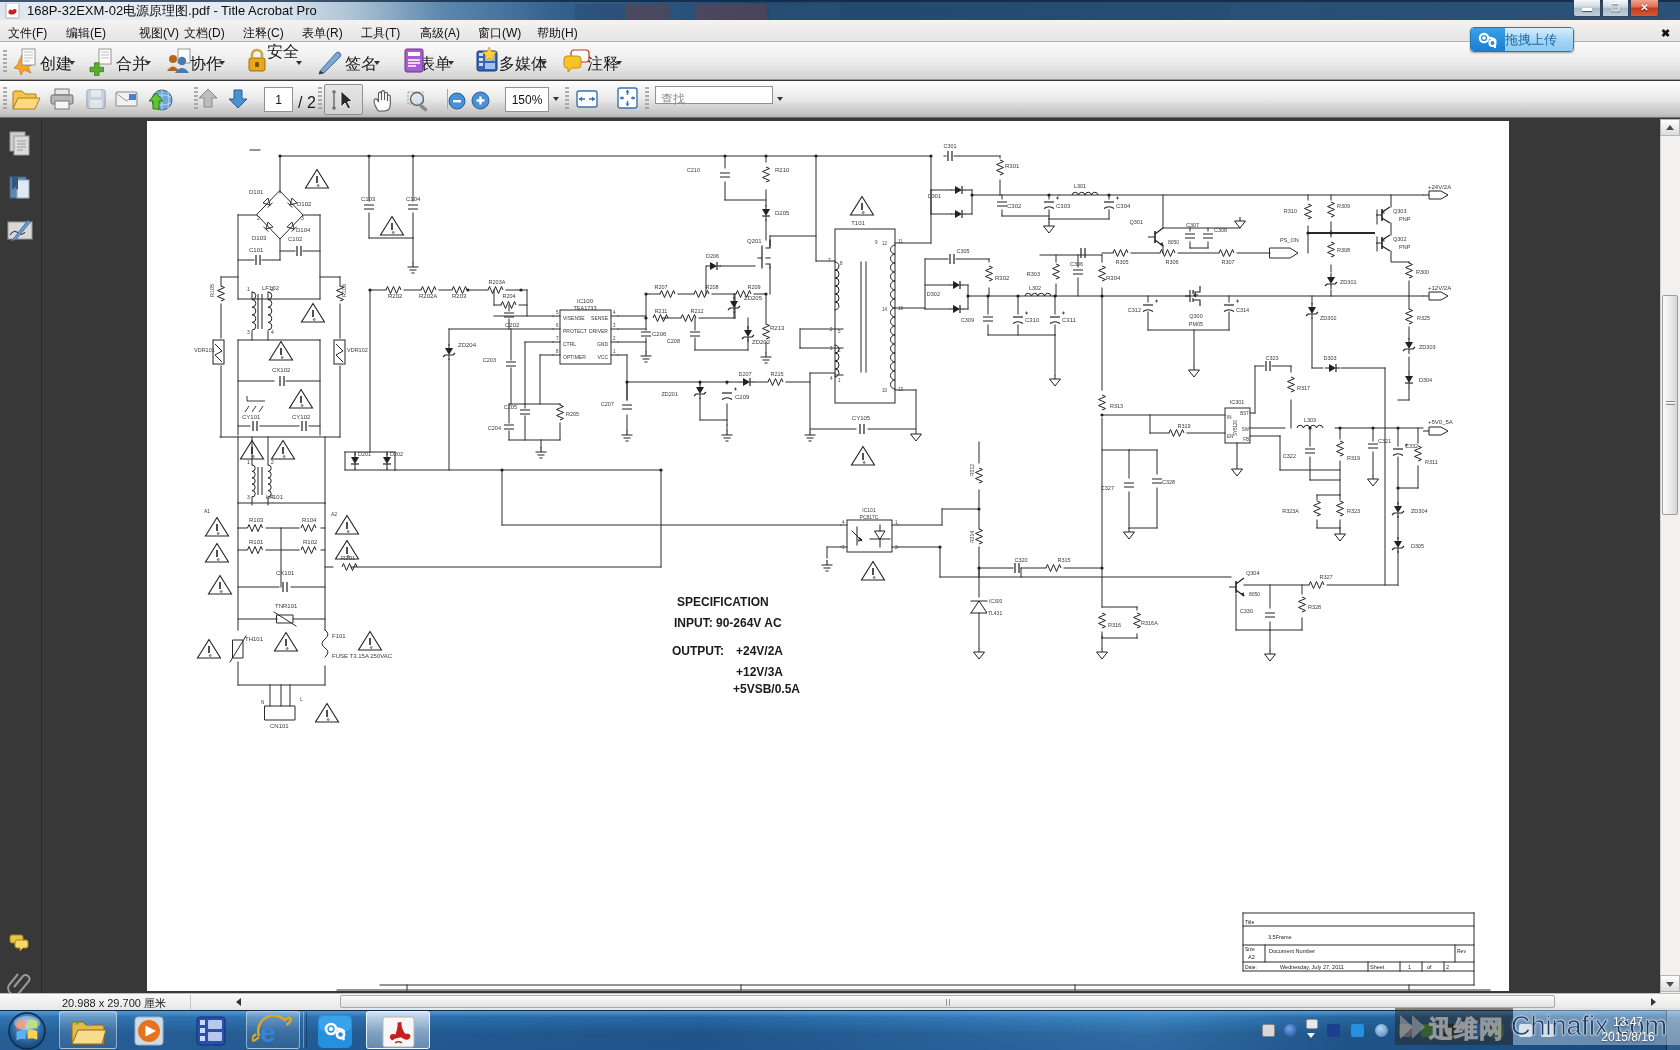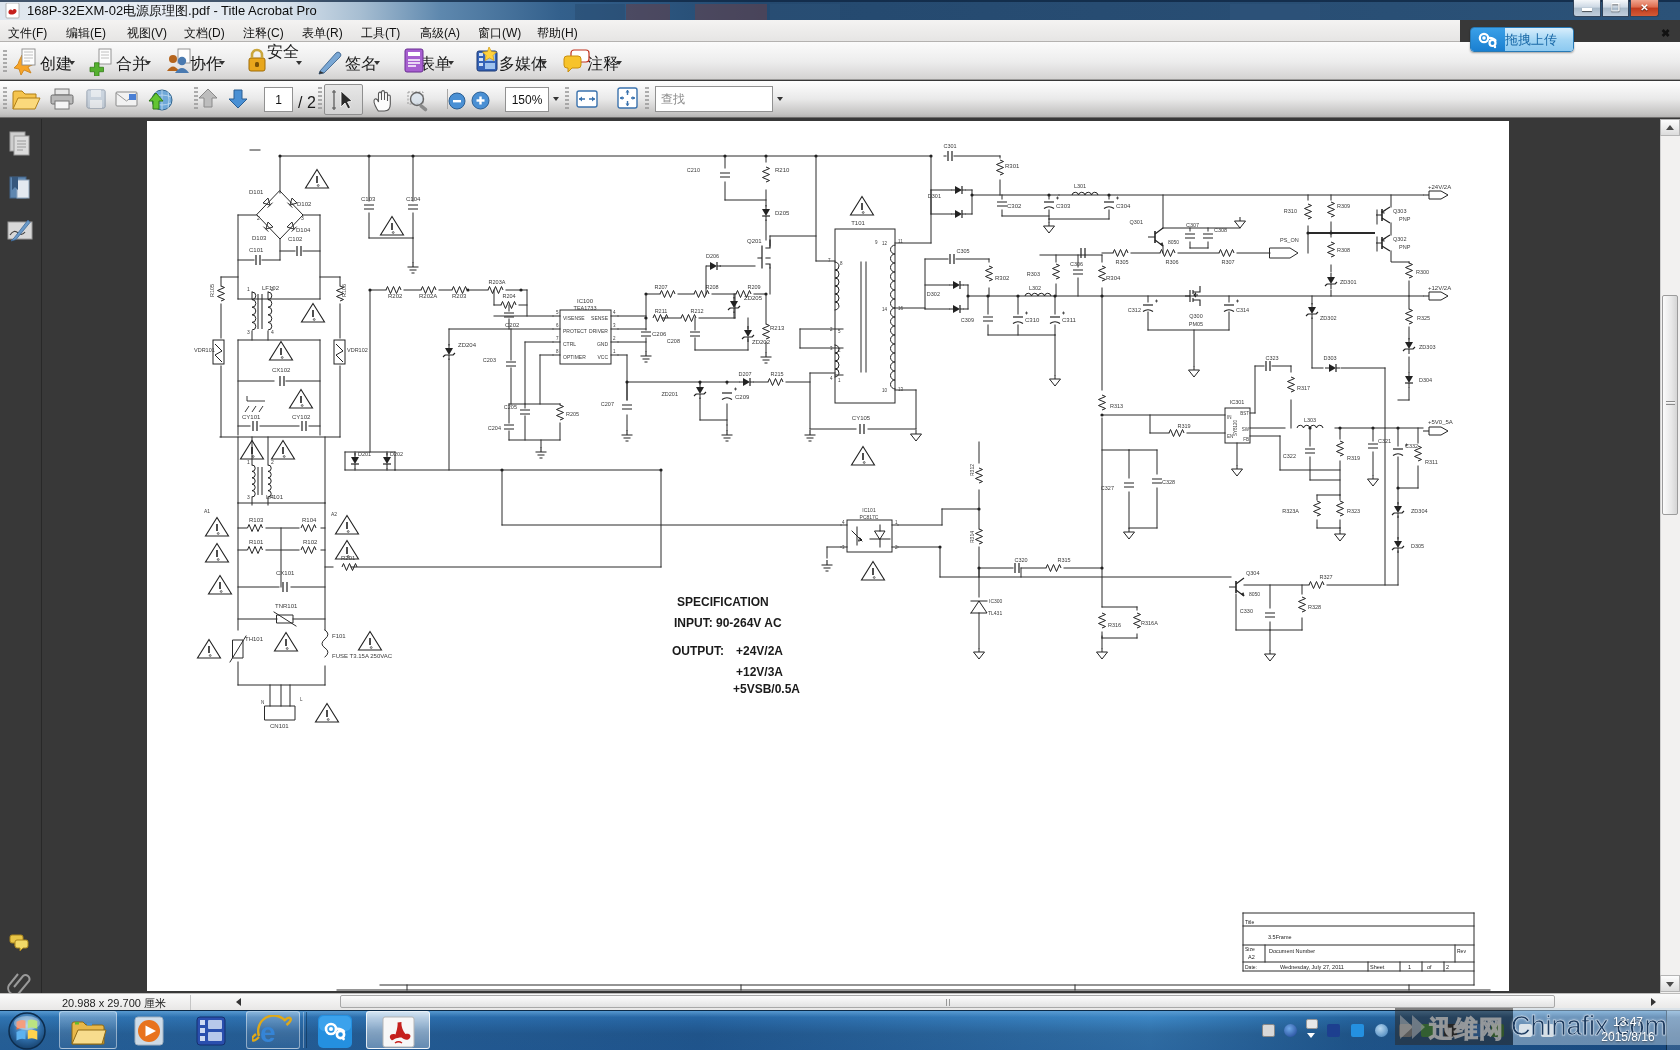--- a/index.html
+++ b/index.html
@@ -8,21 +8,21 @@
 #titlebar{left:0;top:0;width:1680px;height:20px;background:linear-gradient(90deg,#dee6ee 0px,#e9eef4 180px,#dce5ee 280px,#a7bed2 360px,#5e88ae 440px,#33608c 560px,#24496f 760px,#274c72 1100px,#2b5278 1680px)}
 #titlebar .tline{left:0;top:0;width:1680px;height:2px;background:#0e2440;opacity:.75}
 #ttext{left:27px;top:2px;font-size:13px;color:#0c0c0c;white-space:nowrap}
 .patch{top:4px;height:16px;opacity:.5}
 
 #wbtns{right:21px;top:0;width:86px;height:18px}
 .wb{position:absolute;top:0;height:17px;border:1px solid #31435a;border-top:none;background:linear-gradient(#f4f7fa,#cdd8e4 45%,#a9bac9 50%,#c2cfdd)}
 .wb.c{background:linear-gradient(#f0a58f,#dd6a4c 45%,#c03a1d 50%,#d55b36)}
 .wb span{position:absolute;width:100%;text-align:center;color:#fff;font-weight:bold;font-size:10px;top:2px;text-shadow:0 1px 1px rgba(0,0,0,.6)}
 
-#menubar{left:0;top:20px;width:1460px;height:22px;background:linear-gradient(#f4f3f2,#e6e5e4);border-bottom:1px solid #b4b2b0;font-size:12px;color:#111}
+#menubar{left:0;top:20px;width:1680px;height:22px;background:linear-gradient(#f4f3f2,#e6e5e4);border-bottom:1px solid #b4b2b0;font-size:12px;color:#111}
 #menubar span{position:absolute;top:5px}
 
 #tb1{left:0;top:42px;width:1680px;height:38px;background:linear-gradient(#fbfbfb,#ececec 55%,#d4d3d2);border-bottom:1px solid #9b9a99}
 #tb2{left:0;top:81px;width:1680px;height:37px;background:linear-gradient(#fefefe,#e9e9e9 50%,#c3c2c1 92%,#b5b4b3);border-bottom:1px solid #6e6d6c}
 .grip{width:4px;background:repeating-linear-gradient(to bottom,#9a9a9a 0 2px,transparent 2px 4px);opacity:.8}
 .tlabel{position:absolute;font-size:16px;color:#1a1a1a}
 .caret{position:absolute;width:0;height:0;border-left:3.5px solid transparent;border-right:3.5px solid transparent;border-top:4px solid #333}
 .vsep{position:absolute;width:1px;background:#a9a8a7}
 .whitebox{position:absolute;background:#fff;border:1px solid #919191;font-size:12px;color:#111}
 
@@ -80,21 +80,21 @@
       <span>❐</span>
     </div>
  <div class="wb c" style="left:57px;width:29px;border-radius:0 0 3px 0">
       <span>✕</span>
     </div>
 </div>
 
 <div class="abs" id="menubar">
  <span style="left:8px">文件(F)</span>
     <span style="left:66px">编辑(E)</span>
-    <span style="left:127px">视图(V)</span>
+    <span style="left:139px">视图(V)</span>
     <span style="left:184px">文档(D)</span>
     <span style="left:243px">注释(C)</span>
     <span style="left:302px">表单(R)</span>
     <span style="left:361px">工具(T)</span>
     <span style="left:420px">高级(A)</span>
     <span style="left:478px">窗口(W)</span>
     <span style="left:537px">帮助(H)</span>
 </div>
 
 <div class="abs" id="tb1">
@@ -177,21 +177,21 @@
  <div class="abs grip" style="left:194px;top:6px;height:24px"></div>
  <div class="abs grip" style="left:318px;top:6px;height:24px"></div>
  <div class="abs grip" style="left:565px;top:6px;height:24px"></div>
  <div class="abs grip" style="left:645px;top:6px;height:24px"></div>
  <div class="abs vsep" style="left:447px;top:8px;height:20px"></div>
  <div class="whitebox" style="left:264px;top:6px;width:29px;height:25px;text-align:center;line-height:24px">1</div>
  <div class="tlabel" style="left:298px;top:13px">/ 2</div>
  <div class="abs" style="left:324px;top:3px;width:39px;height:31px;background:linear-gradient(#e7e7e7,#d2d2d2);border:1px solid #8f8f8f;border-radius:2px"></div>
  <div class="whitebox" style="left:505px;top:6px;width:44px;height:25px;text-align:center;line-height:24px">150%</div>
  <div class="caret" style="left:553px;top:16px"></div>
- <div class="whitebox" style="left:655px;top:5px;width:118px;height:26px;color:#8a8a8a;line-height:25px"><span style="margin-left:5px">查找</span></div>
+ <div class="whitebox" style="left:655px;top:5px;width:118px;height:18px;color:#8a8a8a;line-height:25px"><span style="margin-left:5px">查找</span></div>
  <div class="caret" style="left:777px;top:16px"></div>
 </div>
 <svg class="abs" style="left:0px;top:81px" width="800" height="37" viewBox="0 0 800 37">
 
  <g transform="translate(12,6)">
   <path d="M1 22 V6 a2 2 0 0 1 2-2 h7 l3 3 h11 v4" fill="#f5c44e" stroke="#b07f17" stroke-width="1"></path>
   <path d="M1 22 L6 11 h22 l-5 11Z" fill="#fbd97c" stroke="#b07f17" stroke-width="1"></path>
  </g>
 
  <g transform="translate(50,7)">

